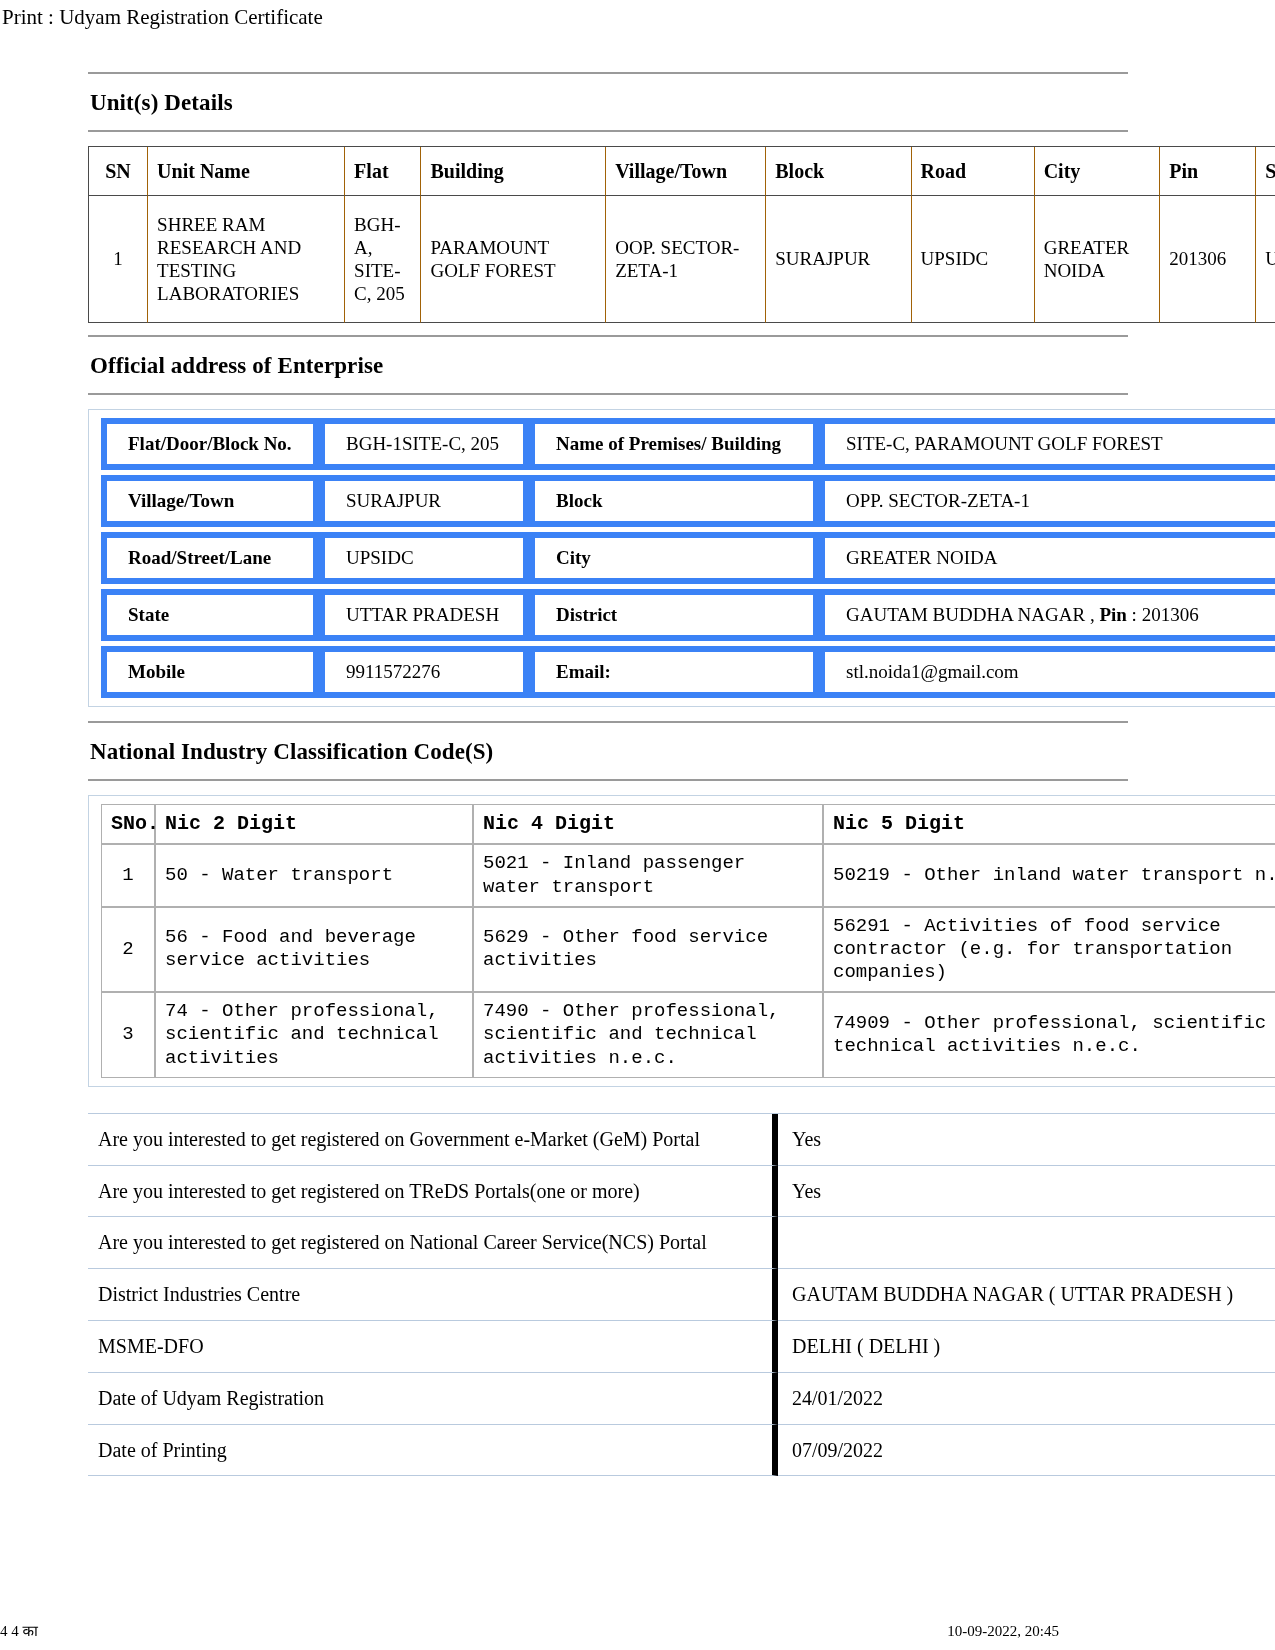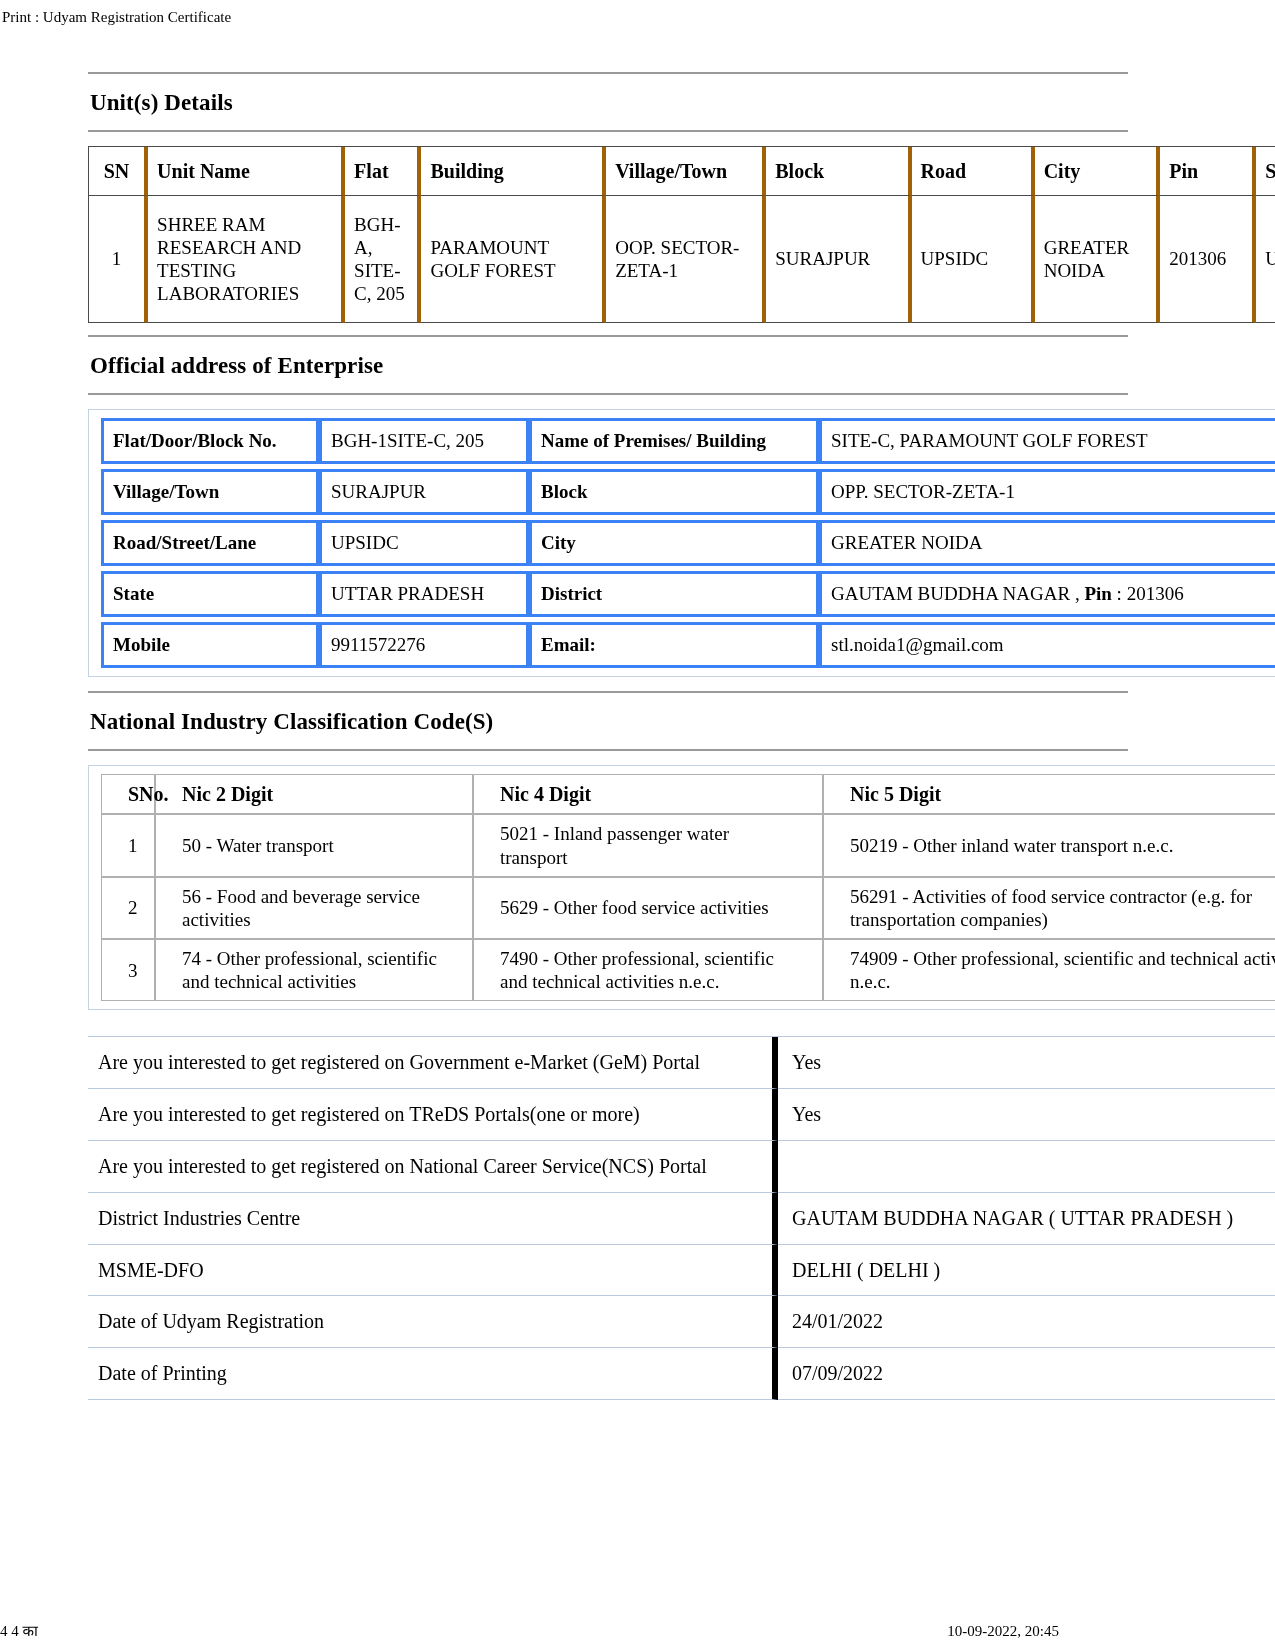--- a/index.html
+++ b/index.html
@@ -16,21 +16,21 @@
     overflow: hidden;
   }
 
   
   .print-head {
     position: absolute;
     top: 6px;
     left: 0;
     width: 1275px;
     height: 22px;
-    font-size: 15px;
+    font-size: 21px;
     line-height: 22px;
     white-space: nowrap;
   }
   .print-head .ph-left {
     position: absolute;
     left: 2px;
     top: 0;
   }
   .print-head .ph-right {
     position: absolute;
@@ -97,21 +97,21 @@
 
   
   .tbl-units {
     width: 1390px;
     border-top: 1px solid #4a4a4a;
     border-left: 1px solid #4a4a4a;
     table-layout: fixed;
   }
   .tbl-units th,
   .tbl-units td {
-    border-right: 4px solid #a16207;
+    border-right: 1px solid #a16207;
     border-bottom: 1px solid #4a4a4a;
     padding: 7px 9px;
     vertical-align: middle;
     text-align: left;
     line-height: 1.22;
   }
   .tbl-units th {
     font-weight: bold;
     font-size: 20px;
     height: 34px;
@@ -126,22 +126,22 @@
     width: 1260px;
     border: 1px solid #c3d3e3;
     padding: 8px 0 8px 12px;
     box-sizing: border-box;
   }
   .tbl-addr {
     width: 1240px;
     table-layout: fixed;
   }
   .tbl-addr td {
-    border: 3px solid #3b82f6;
-    padding: 7px 9px;
+    border: 6px solid #3b82f6;
+    padding: 7px 21px;
     vertical-align: middle;
     height: 26px;
     line-height: 1.2;
     white-space: nowrap;
     overflow: hidden;
   }
   .tbl-addr td.k { font-weight: bold; }
   .addr-gap { height: 5px; }
 
   
@@ -151,24 +151,25 @@
     padding: 8px 0 8px 12px;
     box-sizing: border-box;
   }
   .tbl-nic {
     width: 1240px;
     table-layout: fixed;
   }
   .tbl-nic th,
   .tbl-nic td {
     border: 1px solid #b0b0b0;
-    padding: 7px 26px;
+    padding: 7px 9px;
     vertical-align: middle;
     line-height: 1.22;
     text-align: left;
+    font-family: Liberation Mono, monospace;
   }
   .tbl-nic th {
     font-weight: bold;
     font-size: 20px;
   }
   .tbl-nic td.c-sno,
   .tbl-nic th.c-sno { text-align: center; }
 
   
   .tbl-misc {

